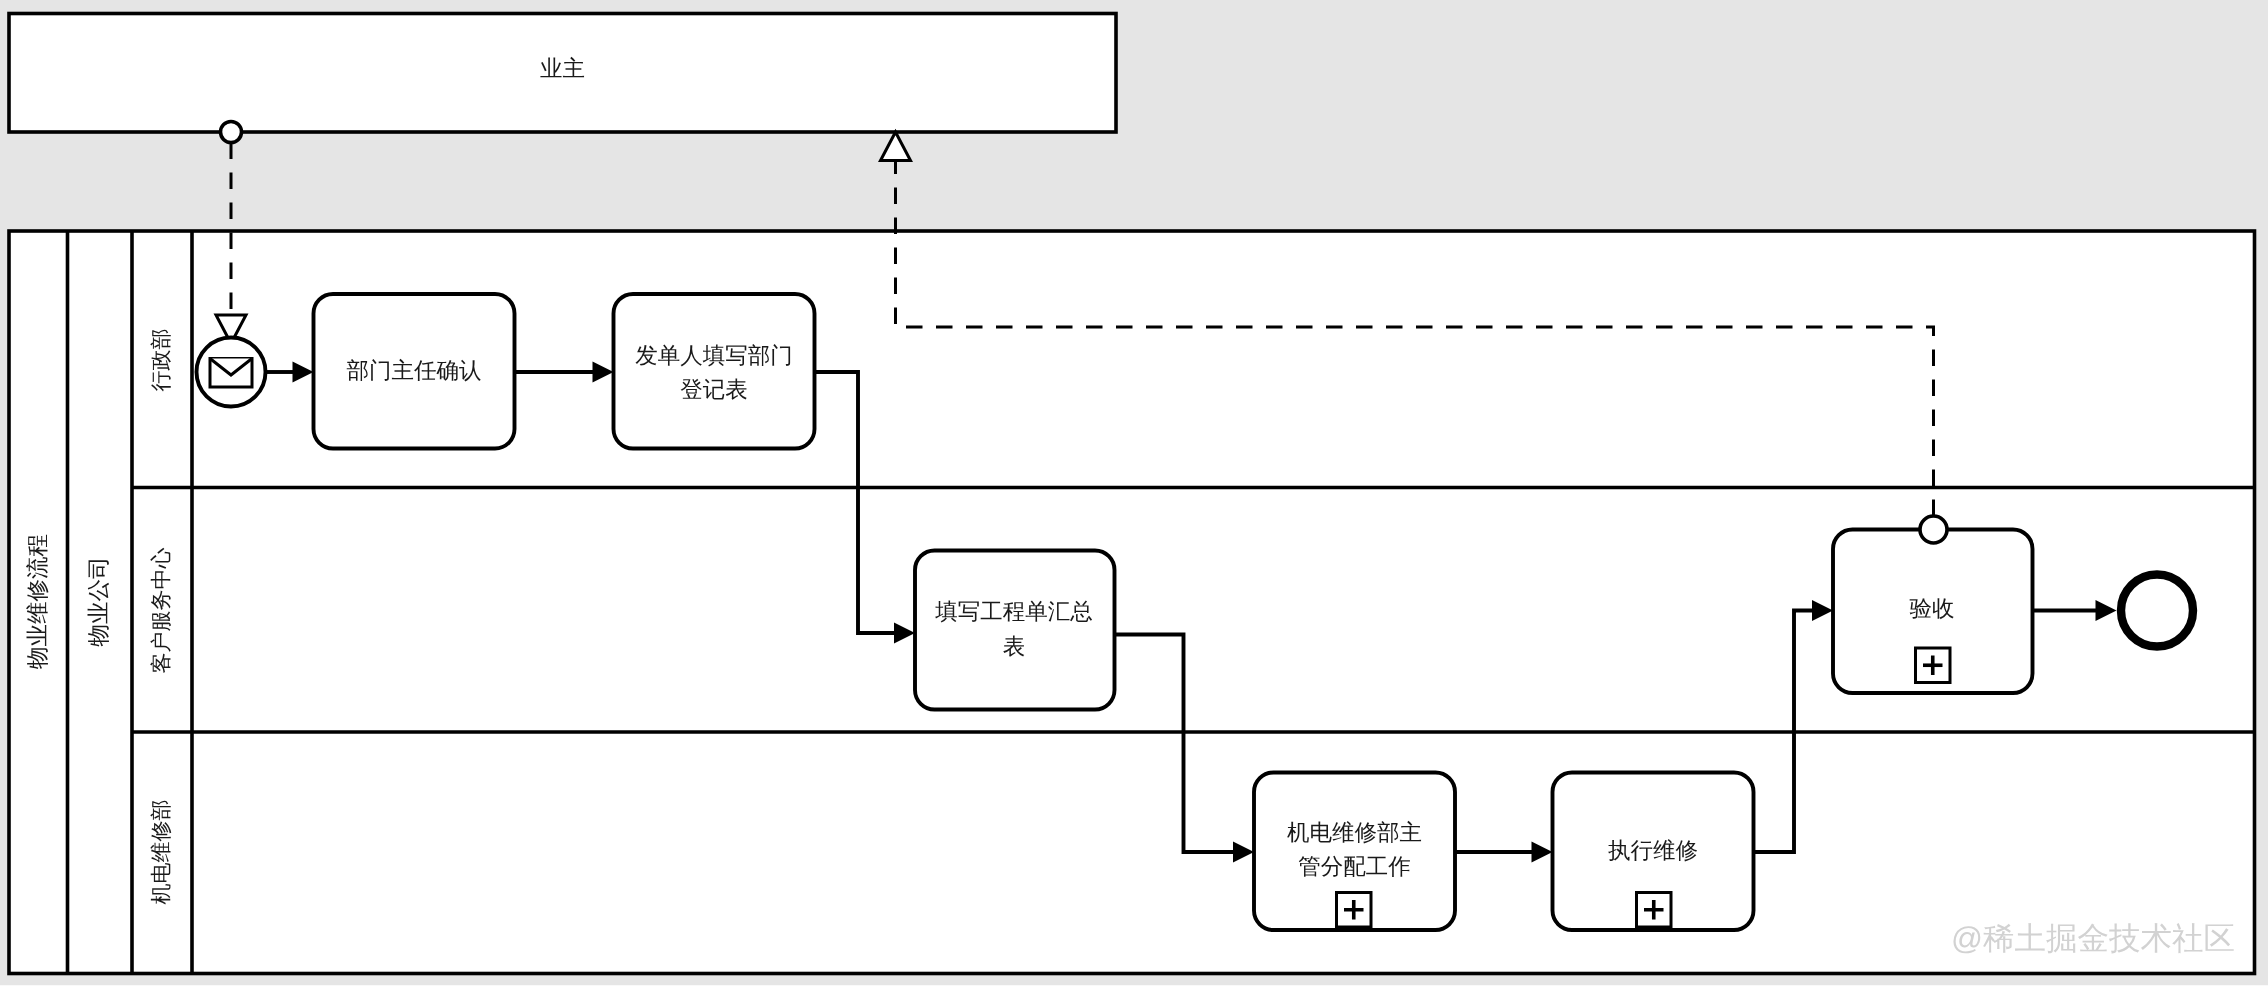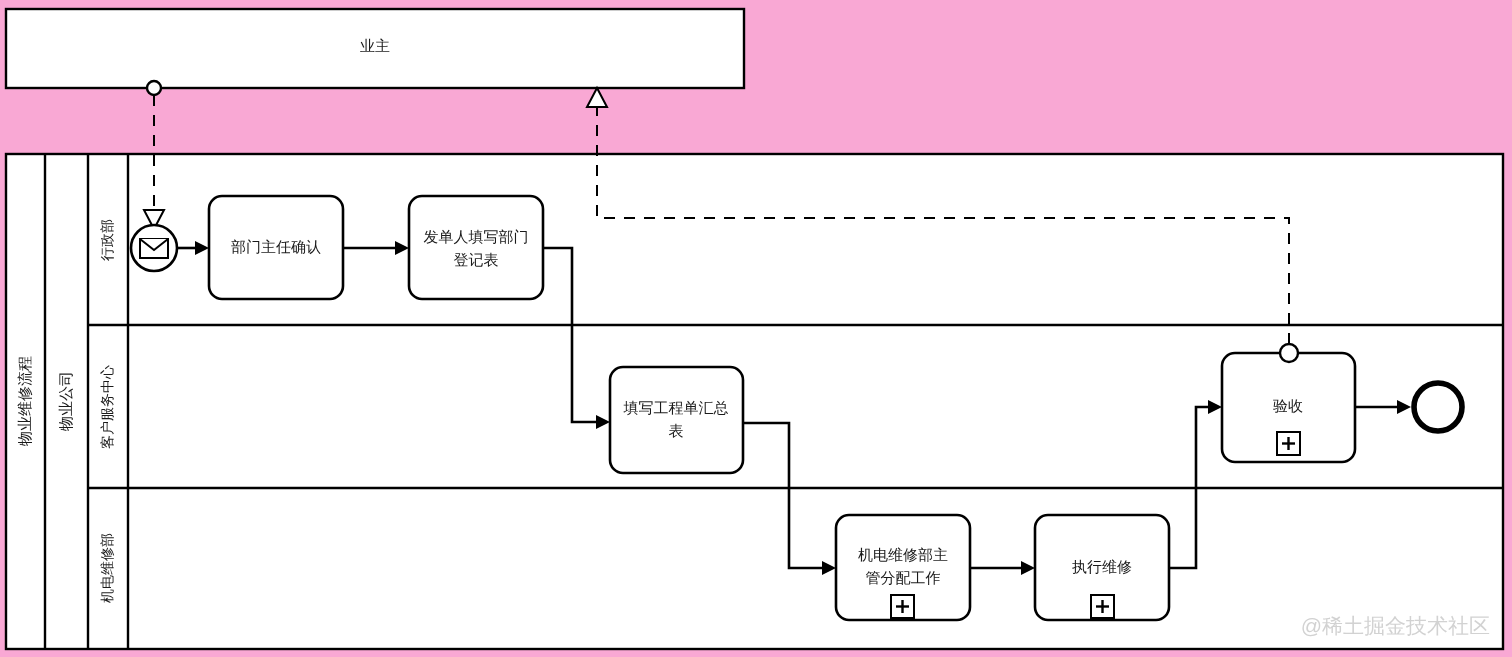--- a/index.html
+++ b/index.html
@@ -7,21 +7,21 @@
     padding: 0;
     background: #ffffff;
   }
   body {
     font-family: "Liberation Sans", "DejaVu Sans", sans-serif;
   }
   #canvas-wrap {
     position: relative;
     width: 1512px;
     height: 657px;
-    background: #f9a8d4;
+    background: #e5e5e5;
     overflow: hidden;
   }
   svg#diagram {
     display: block;
     width: 1512px;
     height: 657px;
   }
   .pool-rect, .lane-rect, .band-rect {
     fill: #ffffff;
     stroke: #000000;

